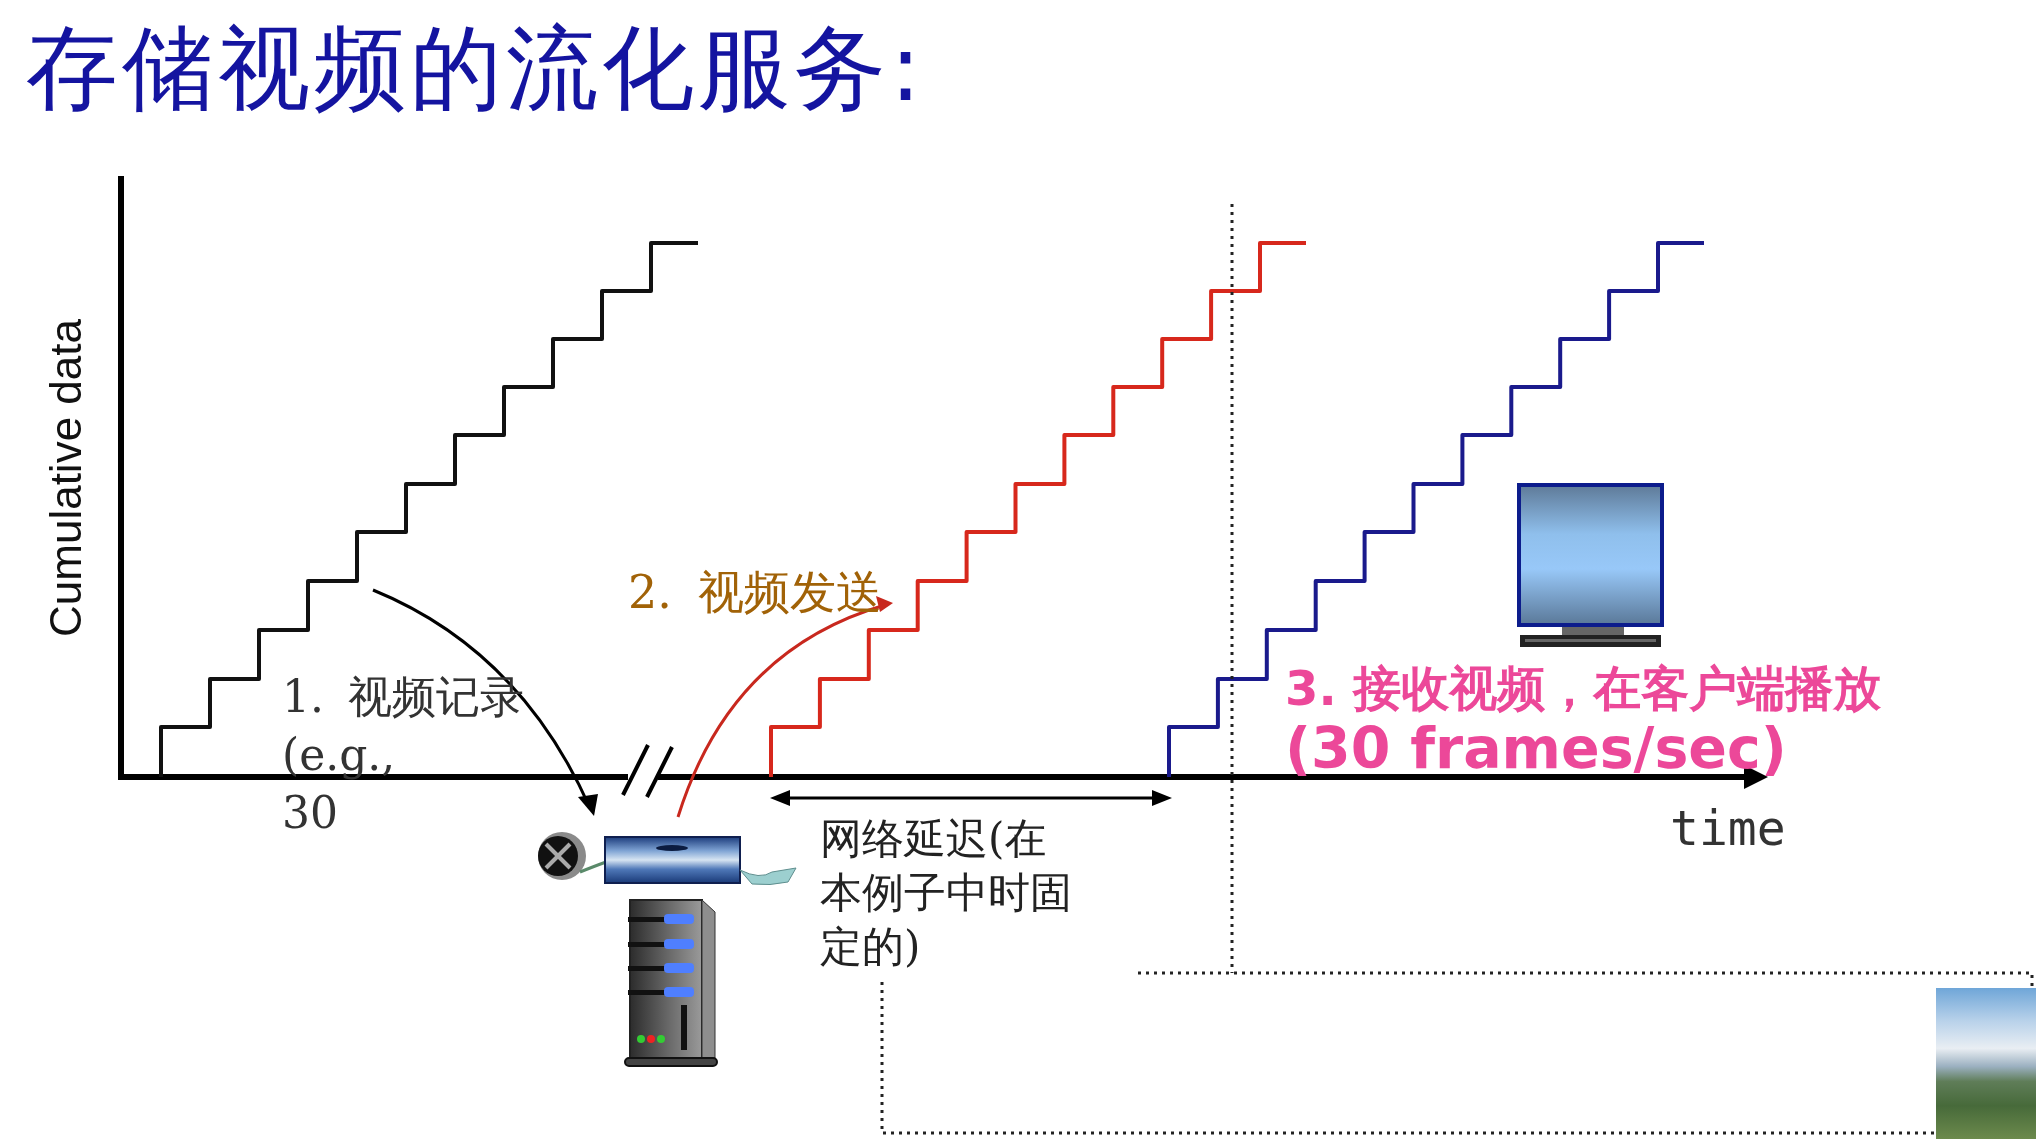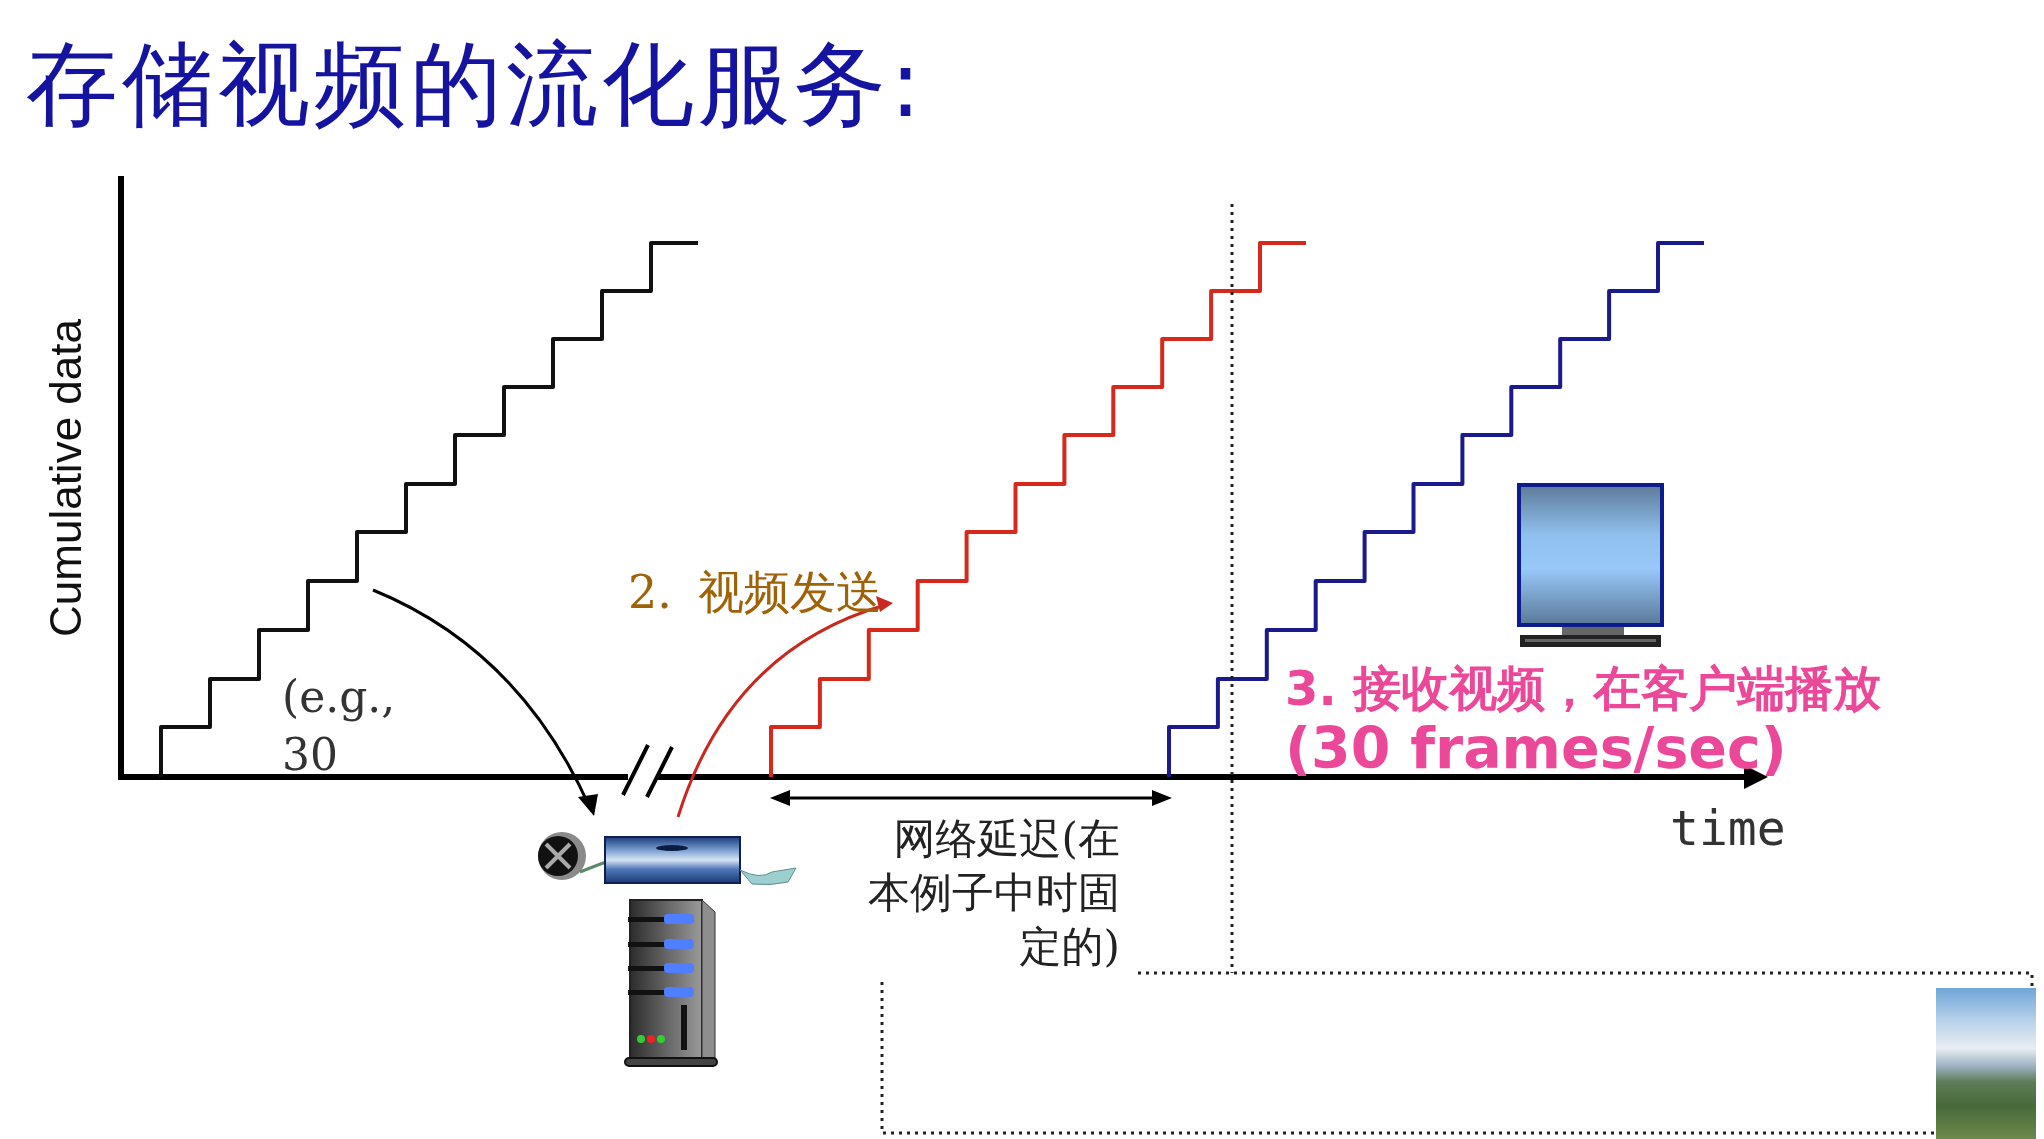--- a/index.html
+++ b/index.html
@@ -1,32 +1,32 @@
 <!DOCTYPE html>
 <html><head>
 <meta charset="utf-8">
 <style>
   html, body { margin: 0; padding: 0; background: #ffffff; }
   body { width: 2044px; height: 1139px; position: relative; overflow: hidden;
          font-family: "DejaVu Serif", "Liberation Serif", serif; }
   .abs { position: absolute; }
   #title { left: 26px; top: 18px; font-size: 92px; color: #1414a0; letter-spacing: 4px;
-           font-family: "DejaVu Sans", "Liberation Sans", sans-serif; line-height: 1.1; white-space: nowrap; margin-top: 16px; }
+           font-family: "DejaVu Sans", "Liberation Sans", sans-serif; line-height: 1.1; white-space: nowrap; }
   #ylabel { left: 66px; top: 478px; transform: translate(-50%, -50%) rotate(-90deg);
             font-family: "Liberation Sans", "DejaVu Sans", sans-serif; font-size: 44px; color: #111; white-space: nowrap; }
   svg#diagram { position: absolute; left: 0; top: 0; }
   .lbl-rec { left: 282px; top: 668px; font-size: 44px; color: #333; line-height: 58px; width: 300px; }
   .lbl-rec .num { margin-right: 24px; }
   .lbl-send { left: 628px; top: 562px; font-size: 46px; color: #a16207; white-space: nowrap; }
   .lbl-send .num { margin-right: 26px; }
   .lbl-recv { left: 1285px; top: 658px; font-size: 48px; color: #ec4899; white-space: nowrap; line-height: 60px;
               font-family: "DejaVu Sans", "Liberation Sans", sans-serif; font-weight: bold; }
   .lbl-recv .rate { font-size: 57px; }
   .lbl-time { left: 1670px; top: 800px; font-size: 48px; color: #333; font-family: "DejaVu Sans Mono", "Liberation Mono", monospace; }
-  .lbl-delay { left: 820px; top: 812px; width: 300px; font-size: 42px; color: #222; text-align: right; line-height: 54px; }
+  .lbl-delay { left: 820px; top: 812px; width: 300px; font-size: 42px; color: #222; text-align: left; line-height: 54px; }
   .callout-text { left: 902px; top: 982px; font-size: 54px; color: #111; line-height: 70px; white-space: nowrap;
                   font-family: "DejaVu Sans", "Liberation Sans", sans-serif; }
   .callout-text .term { color: #c8281e; }
   .photo { left: 1936px; top: 988px; width: 100px; height: 151px;
            background: linear-gradient(180deg, #6fa6d8 0%, #b9d2ea 22%, #e9eef3 40%, #9bb0c0 52%, #5f7d58 62%, #476a3a 78%, #6c8a4c 100%); }
 </style>
 </head>
 <body>
 
 <div id="title" class="abs">存储视频的流化服务:</div>
@@ -118,20 +118,21 @@
     <rect x="1519" y="485" width="143" height="140" fill="url(#screenGrad)" stroke="#0c1c8c" stroke-width="4"></rect>
     <rect x="1562" y="627" width="62" height="8" fill="#666"></rect>
     <rect x="1520" y="635" width="141" height="12" fill="#222"></rect>
     <rect x="1525" y="639" width="131" height="3" fill="#666"></rect>
   </g>
 
   <path d="M1138,973 L2032,973 L2032,1133 L882,1133 L882,980" fill="none" stroke="#222" stroke-width="3" stroke-dasharray="3,5"></path>
 </svg>
 
 <div class="abs lbl-rec">
+  <div><span class="num">1.</span><span>视频记录</span></div>
   <div>(e.g.,</div>
   <div>30</div>
 </div>
 
 <div class="abs lbl-send">
   <span class="num">2.</span><span>视频发送</span>
 </div>
 
 <div class="abs lbl-recv">
   <div>3. 接收视频，在客户端播放</div>

